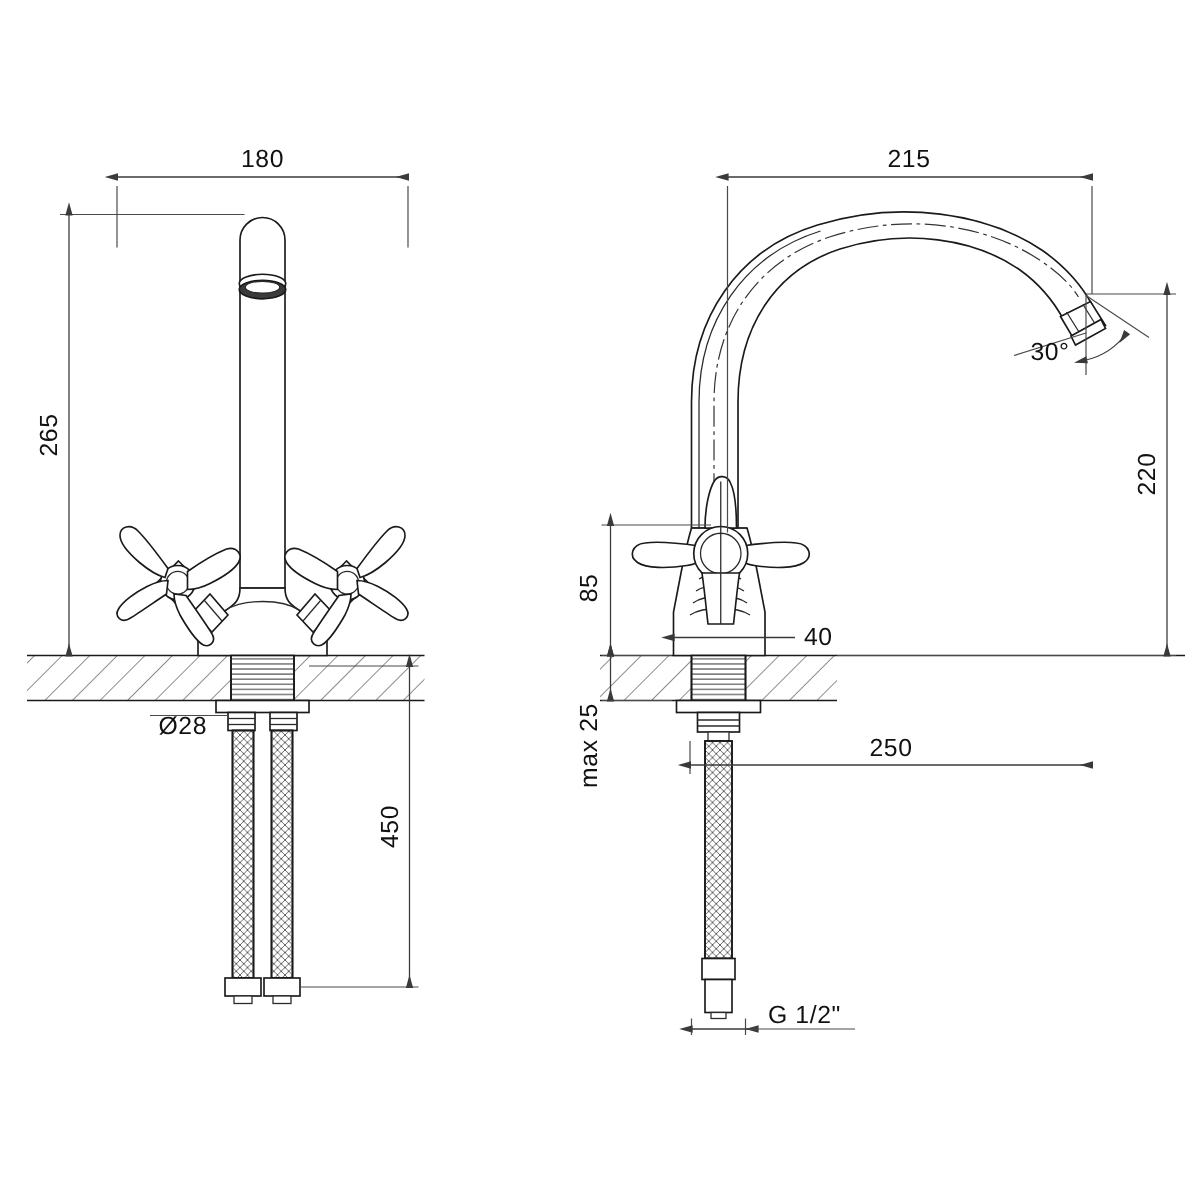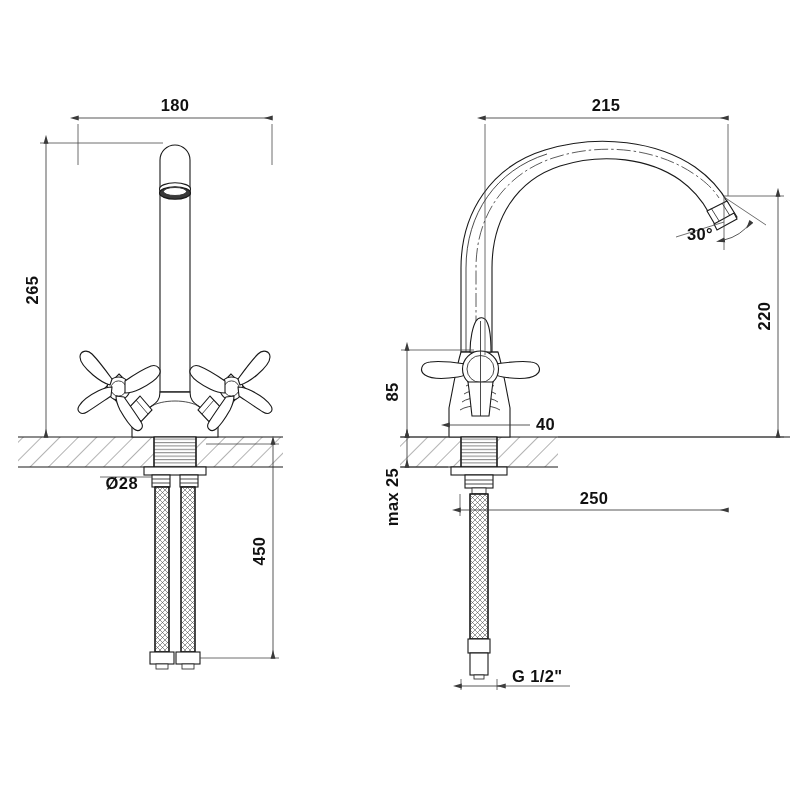--- a/index.html
+++ b/index.html
@@ -11,21 +11,20 @@
     width: 800px;
     height: 800px;
     font-family: "Liberation Sans", sans-serif;
     overflow: hidden;
   }
   #drawing-root {
     position: relative;
     width: 800px;
     height: 800px;
     background: #f97316;
-    font-weight: bold;
   }
   svg.sheet {
     display: block;
     width: 800px;
     height: 800px;
     background: #ffffff;
   }
   .ln     { stroke: #1a1a1a; stroke-width: 1.1; fill: none; }
   .ln-thin{ stroke: #2a2a2a; stroke-width: 0.85; fill: none; }
   .ln-ext { stroke: #4a4a4a; stroke-width: 0.8; fill: none; }

